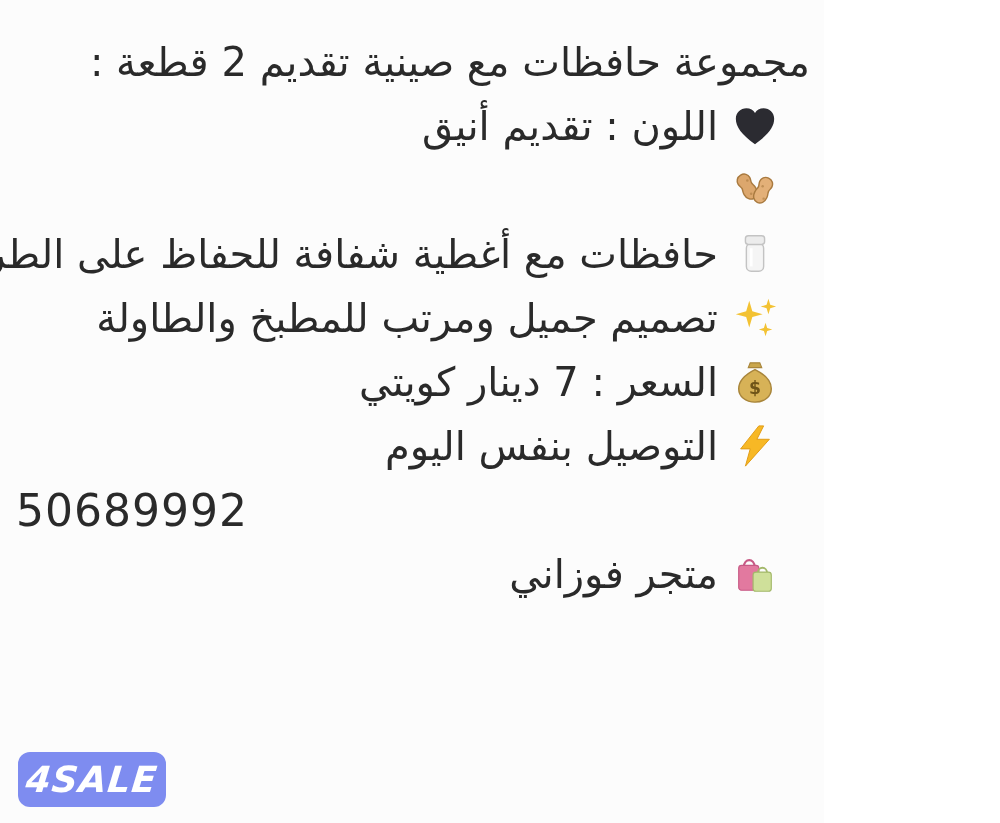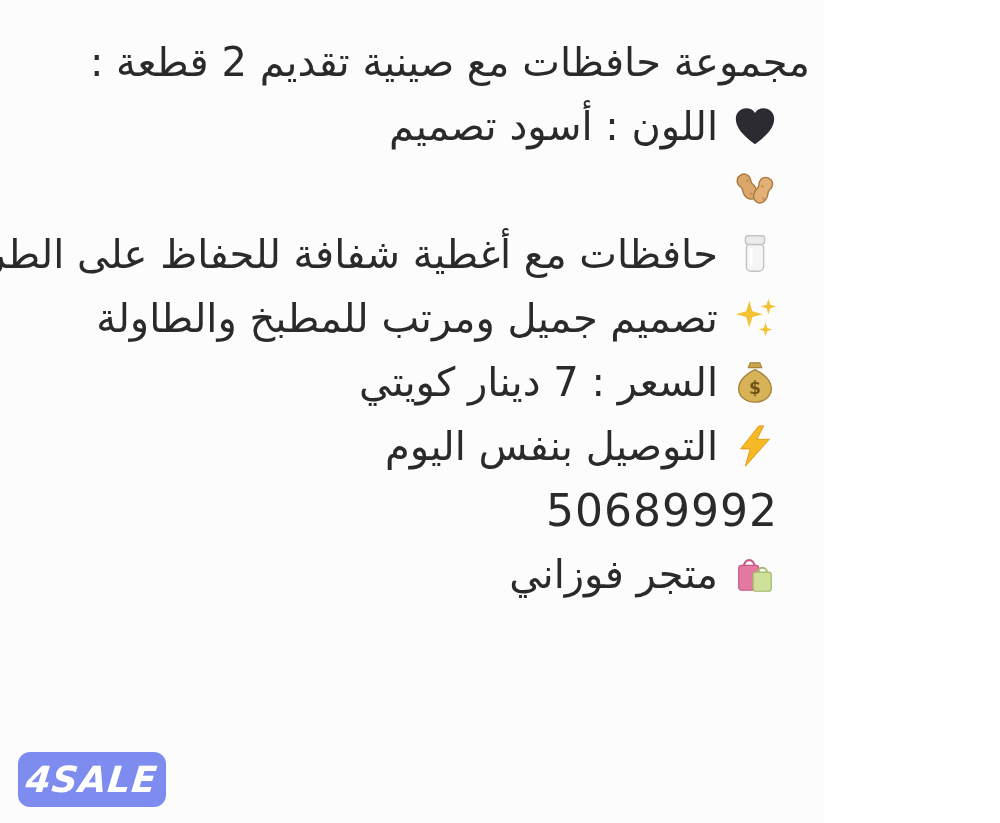--- a/index.html
+++ b/index.html
@@ -19,21 +19,21 @@
   .line {
     display:flex;
     align-items:center;
     height:64px;
     gap:14px;
     white-space:nowrap;
     font-size:40px;
     color:#2a2a2a;
   }
   .title-line { margin-right:-32px; }
-  .number-line { font-size:44px; letter-spacing:1px; }
+  .number-line { font-size:44px; letter-spacing:1px;justify-content:flex-end; }
   .icon { width:46px; height:46px; flex:0 0 auto; display:flex; align-items:center; justify-content:center; }
   .icon svg { width:100%; height:100%; display:block; }
   .watermark {
     position:absolute;
     left:18px; top:752px;
     width:148px; height:55px;
     border-radius:12px;
     display:flex; align-items:center; justify-content:center;
     direction:ltr;
   }
@@ -55,21 +55,21 @@
     <div class="line title-line">
       <span class="txt">مجموعة حافظات مع صينية تقديم 2 قطعة :</span>
     </div>
 
     <div class="line">
       <span class="icon">
         <svg viewBox="0 0 48 48">
             <path d="M24 43 C10 33 4 25 4 16.5 C4 10 9 5.5 15 5.5 c4 0 7.5 2 9 5 c1.5-3 5-5 9-5 c6 0 11 4.5 11 11 C44 25 38 33 24 43 Z" fill="#2b2b31"></path>
           </svg>
       </span>
-      <span class="txt">اللون : أسود تصميم</span>
+      <span class="txt">اللون : تقديم أنيق</span>
     </div>
 
     <div class="line">
       <span class="icon">
         <svg viewBox="0 0 48 48">
           <g transform="rotate(-30 18 24)">
               <path d="M18 6c-4.5 0-7 3.4-7 6.8 0 2.5 1.2 3.8 1.2 6S11 22 11 25.4c0 5 2.9 8.6 7 8.6s7-3.6 7-8.6c0-3.4-1.2-4.4-1.2-6.6s1.2-3.5 1.2-6C25 9.4 22.5 6 18 6z" fill="#dca76d" stroke="#a97a3f" stroke-width="1.5"></path>
             </g>
           <g transform="rotate(25 31 27)">
               <path d="M31 10c-4.5 0-7 3.4-7 6.8 0 2.5 1.2 3.8 1.2 6S24 26 24 29.4c0 5 2.9 8.6 7 8.6s7-3.6 7-8.6c0-3.4-1.2-4.4-1.2-6.6s1.2-3.5 1.2-6C38 13.4 35.5 10 31 10z" fill="#e3b078" stroke="#a97a3f" stroke-width="1.5"></path>

